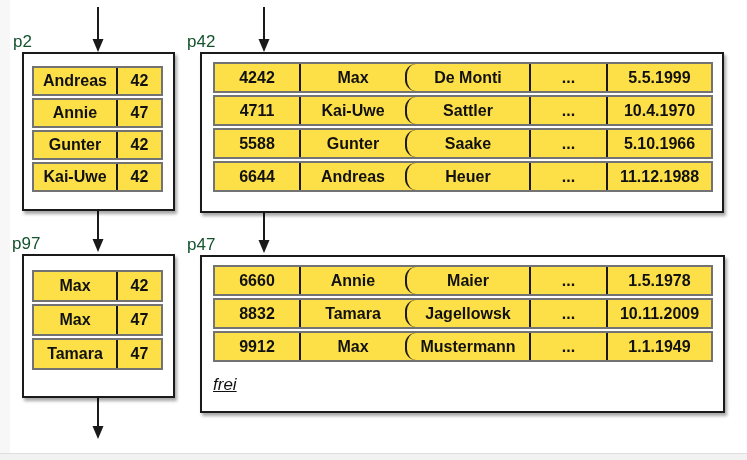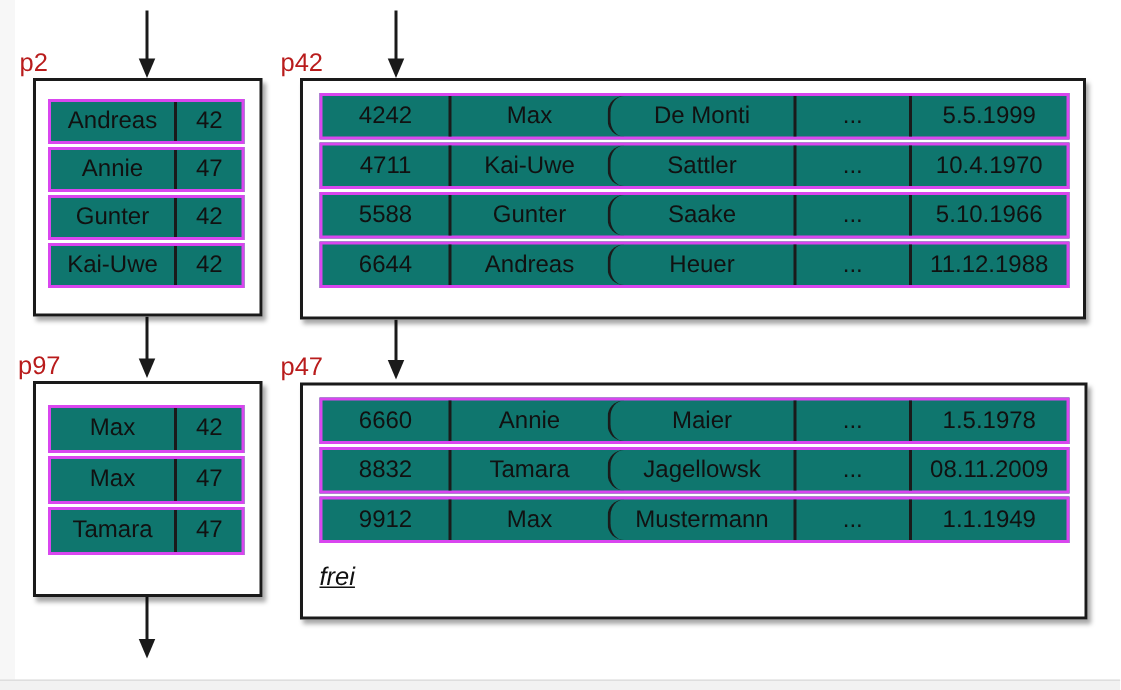--- a/index.html
+++ b/index.html
@@ -35,38 +35,39 @@
     box-sizing: border-box;
   }
   #box-p2  { left: 22px;  top: 52px;  width: 153px; height: 159px; }
   #box-p42 { left: 200px; top: 52px;  width: 524px; height: 161px; }
   #box-p97 { left: 22px;  top: 254px; width: 153px; height: 144px; }
   #box-p47 { left: 200px; top: 255px; width: 525px; height: 158px; padding-left: 40px; }
   .page-label {
     position: absolute;
     font-size: 17px;
     line-height: 18px;
-    color: #b91c1c;
+    color: #14532d;
   }
   #label-p2  { left: 13px;  top: 33px;  }
   #label-p42 { left: 187px; top: 33px;  }
   #label-p97 { left: 12px;  top: 235px; }
   #label-p47 { left: 187px; top: 236px; }
   
   .dtable { position: absolute; }
   #box-p2  .dtable { left: 8px;  top: 12px; width: 131px; }
   #box-p97 .dtable { left: 8px;  top: 14px; width: 131px; }
   #box-p42 .dtable { left: 11px; top: 8px;  width: 500px; }
   #box-p47 .dtable { left: 11px; top: 8px;  width: 500px; }
   .trow {
     display: flex;
-    border: 2px solid #d946ef;
+    border: 2px solid #737373;
     box-sizing: border-box;
-    background: #0f766e;
+    background: #fde047;
     margin-bottom: 2px;
+    font-weight: bold;
   }
   .trow:last-child { margin-bottom: 0; }
   .tcell {
     display: flex; align-items: center; justify-content: center;
     box-sizing: border-box;
     font-size: 16px;
     white-space: nowrap;
     overflow: hidden;
   }
   .tcell + .tcell { border-left: 2px solid #1a1a1a; }
@@ -206,21 +207,21 @@
           <div class="tcell">Annie</div>
           <div class="tcell">Maier</div>
           <div class="tcell">...</div>
           <div class="tcell">1.5.1978</div>
         </div>
         <div class="trow">
           <div class="tcell">8832</div>
           <div class="tcell">Tamara</div>
           <div class="tcell">Jagellowsk</div>
           <div class="tcell">...</div>
-          <div class="tcell">08.11.2009</div>
+          <div class="tcell">10.11.2009</div>
         </div>
         <div class="trow">
           <div class="tcell">9912</div>
           <div class="tcell">Max</div>
           <div class="tcell">Mustermann</div>
           <div class="tcell">...</div>
           <div class="tcell">1.1.1949</div>
         </div>
       </div>
     <div class="free-label">frei</div>

